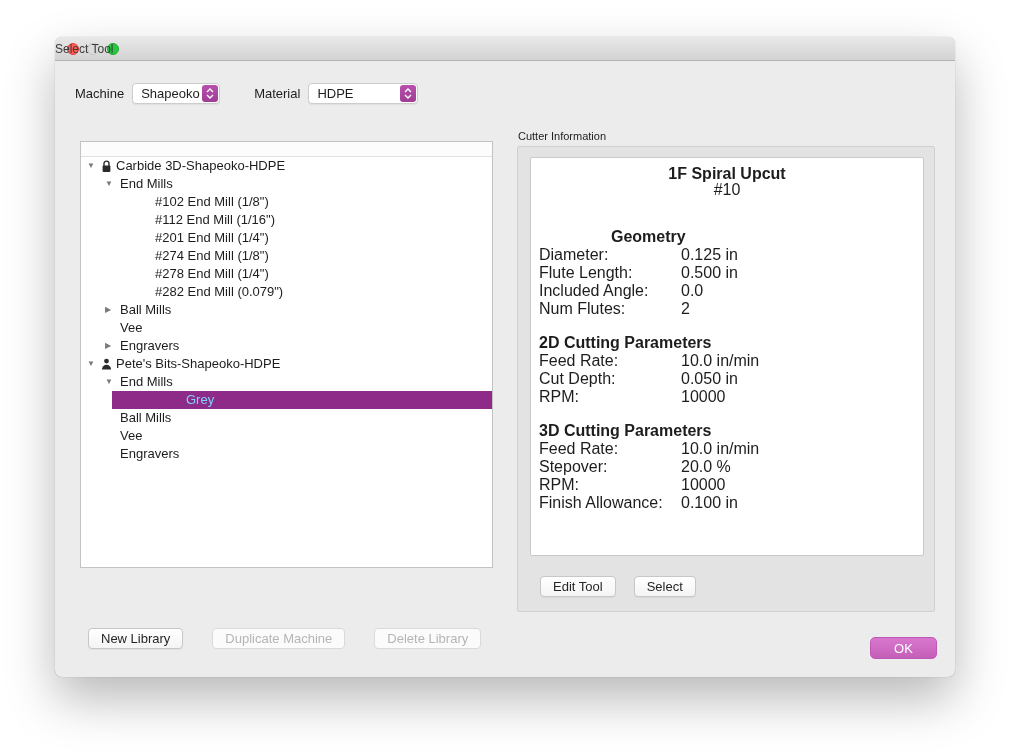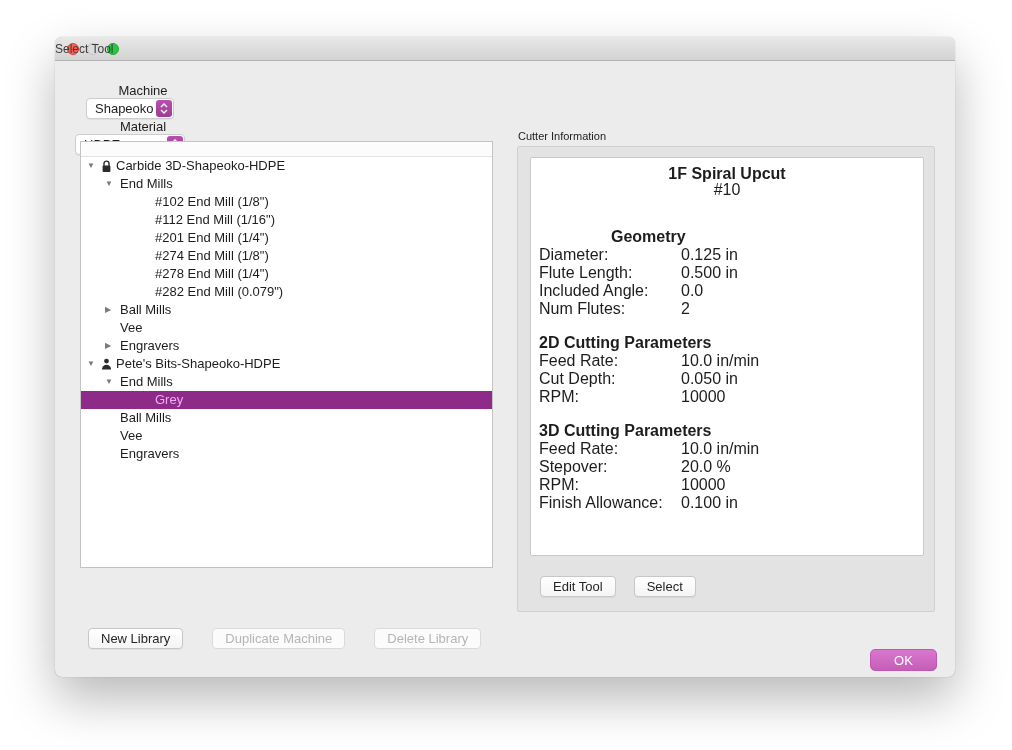--- a/index.html
+++ b/index.html
@@ -27,21 +27,21 @@
   .title{
     position:absolute;left:0;right:6px;top:0;height:24px;line-height:24px;
     text-align:left;font-size:12px;color:#3c3c3c;
   }
   .lights{position:absolute;left:12px;top:6px;display:flex;gap:8px;}
   .light{width:12px;height:12px;border-radius:50%;}
   .light.red{background:#ff5f57;border:1px solid #e0443e;}
   .light.gray{background:#dcdcdc;border:1px solid #c6c6c6;}
   .light.green{background:#28c840;border:1px solid #1eab31;}
   
-  .toprow{position:absolute;left:20px;top:46px;display:flex;align-items:center;font-size:13px;flex-direction:column;}
+  .toprow{position:absolute;left:20px;top:46px;display:flex;align-items:center;font-size:13px;}
   .toprow .lab{margin-right:8px;}
   .dropdown{
     height:21px;background:#ffffff;border:1px solid #cdcdcd;border-radius:4px;
     display:flex;align-items:center;justify-content:space-between;
     padding-left:8px;margin-right:34px;font-size:13px;
     box-shadow:0 1px 1px rgba(0,0,0,.06);
   }
   .dd-machine{width:88px;}
   .dd-material{width:110px;}
   .stepper{
@@ -52,21 +52,21 @@
   
   .tree-pane{
     position:absolute;left:25px;top:104px;width:413px;height:427px;
     background:#ffffff;border:1px solid #c3c3c3;overflow:hidden;
   }
   .tree-header{height:15px;border-bottom:1px solid #e2e2e2;background:#fcfcfc;}
   .tree-row{height:18px;line-height:18px;font-size:13px;display:flex;align-items:center;white-space:nowrap;}
   .tree-row.lvl0{padding-left:6px;}
   .tree-row.lvl1{padding-left:24px;}
   .tree-row.lvl2{padding-left:59px;}
-  .tree-row.selected{background:var(--selection);color:#f0abfc;}
+  .tree-row.selected{background:var(--selection);color:#7dd3fc;margin-left:31px;}
   .disclosure{display:inline-block;width:14px;font-size:8px;color:#7a7a7a;text-align:left;flex:0 0 auto;}
   .tree-icon{display:inline-block;width:14px;flex:0 0 auto;line-height:0;}
   .tree-label{padding-left:1px;}
   
   .btn{
     height:21px;background:linear-gradient(#ffffff,#f4f4f4);
     border:1px solid #c7c7c7;border-radius:4px;
     font-size:13px;color:#262626;padding:0 12px;
     font-family:inherit;box-shadow:0 1px 1px rgba(0,0,0,.05);
   }
@@ -88,21 +88,21 @@
   .param-heading{font-weight:bold;line-height:18px;margin-top:16px;}
   .param-heading.geometry{margin-left:72px;margin-top:30px;}
   .param-row{display:flex;line-height:18px;}
   .param-row .pl{width:142px;flex:0 0 auto;}
   .cutter-actions{position:absolute;left:22px;top:429px;display:flex;gap:18px;}
   
   .ok-btn{
     position:absolute;left:815px;top:600px;width:67px;height:22px;
     background:linear-gradient(var(--ok-bg),#c45fb8);
     border:1px solid var(--ok-border);border-radius:5px;
-    color:#ffffff;font-size:13px;font-family:inherit;margin-top:12px;
+    color:#ffffff;font-size:13px;font-family:inherit;
   }
 </style>
 </head>
 <body>
 
 <div class="window">
 
   <div class="titlebar">
     <div class="lights">
       <span class="light red"></span>

